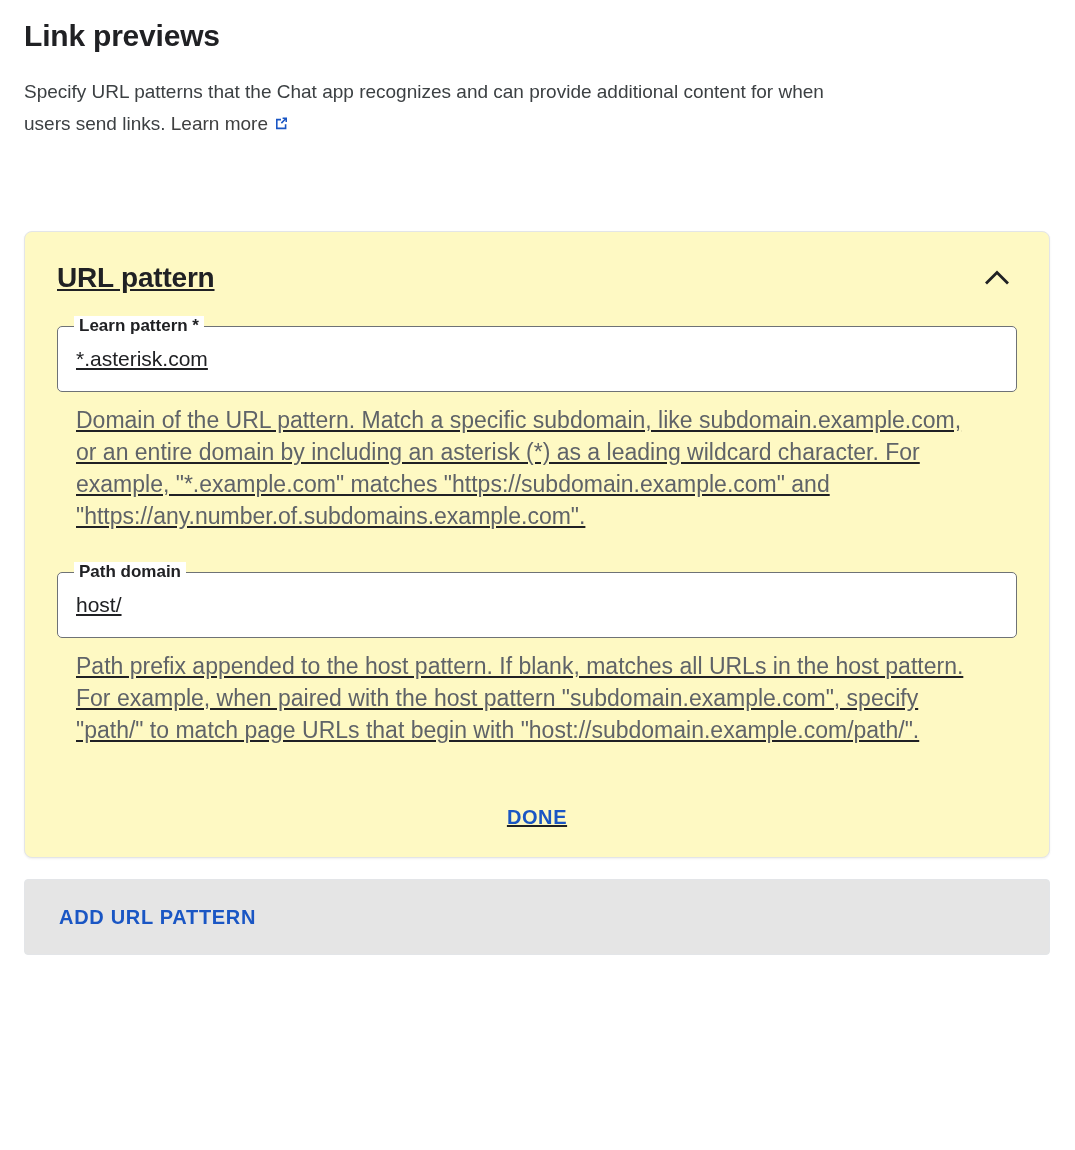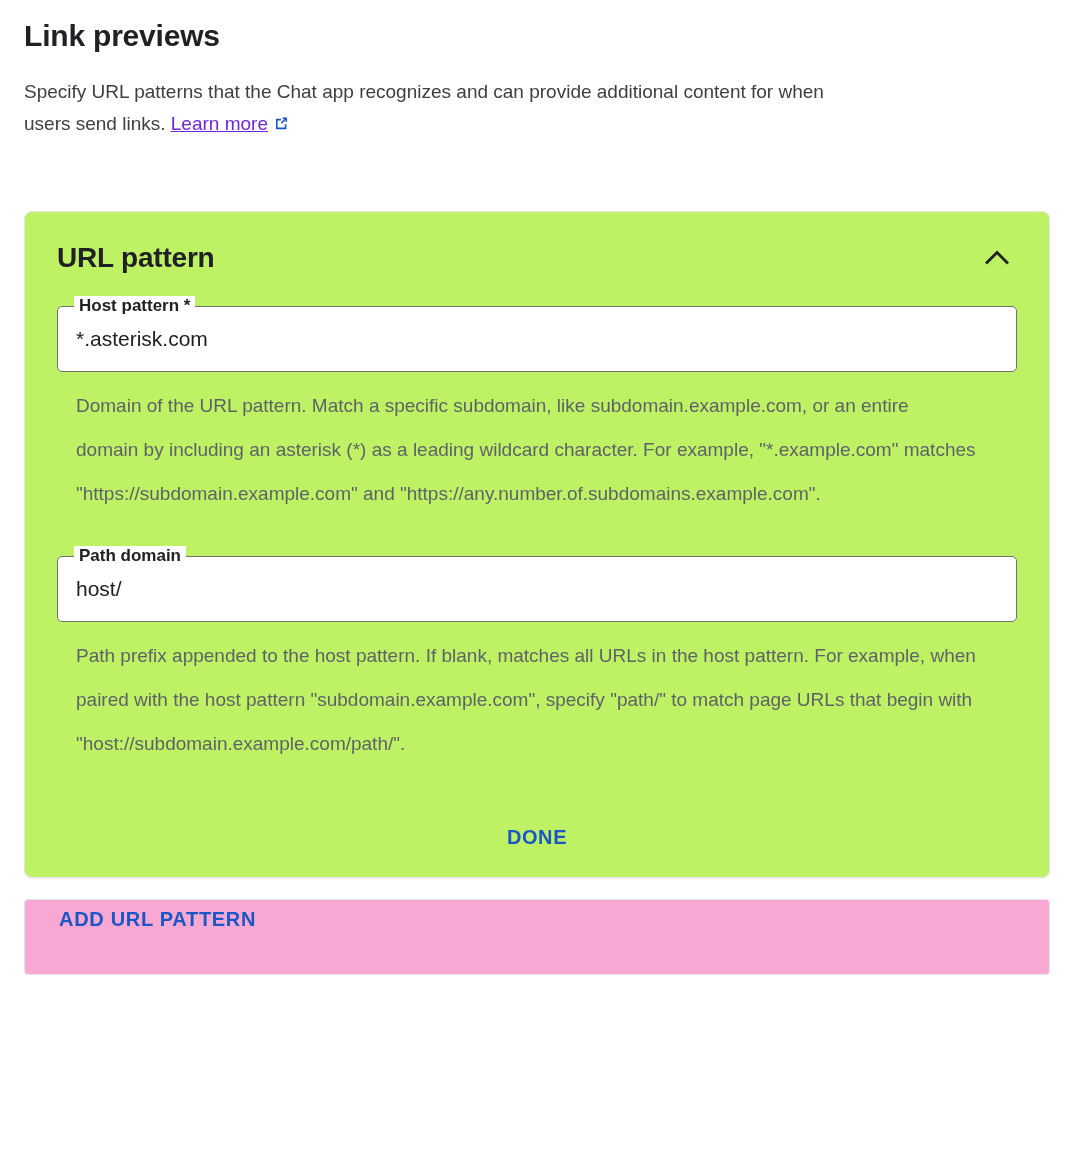--- a/index.html
+++ b/index.html
@@ -29,41 +29,41 @@
   }
   .page-desc {
     font-size: 19px;
     line-height: 32px;
     color: #3c4043;
     max-width: 1010px;
     margin: 0 0 8px 0;
     font-weight: 400;
   }
   .learn-more {
-    color: #6d28d9;
-    text-decoration: underline;
+    color: #404040;
     cursor: pointer;
     white-space: nowrap;
   }
   .ext-icon {
     display: inline-block;
     vertical-align: -2px;
     margin-left: 5px;
   }
   .ext-icon svg { display: block; }
 
   .card {
-    margin-top: 71px;
+    margin-top: 91px;
     border: 1px solid #e3e5e8;
     border-radius: 8px;
-    background: #bef264;
+    background: #fef9c3;
     box-shadow: 0 1px 2px rgba(60,64,67,0.08);
     padding: 26px 32px 20px 32px;
     width: 1026px;
     position: relative;
+    text-decoration: underline;
   }
   .card-head {
     display: flex;
     align-items: center;
     justify-content: space-between;
     margin-bottom: 28px;
   }
   .card-title {
     font-size: 28px;
     font-weight: bold;
@@ -106,22 +106,22 @@
     color: #202124;
     line-height: 20px;
   }
   .field-value {
     font-size: 21px;
     color: #202124;
     line-height: 1.2;
     font-weight: 400;
   }
   .helper {
-    font-size: 19px;
-    line-height: 44px;
+    font-size: 23px;
+    line-height: 32px;
     color: #5f6368;
     margin: 12px 0 0 19px;
     max-width: 900px;
     font-weight: 400;
   }
   .spacer-after-helper { height: 34px; }
 
   .card-actions {
     display: flex;
     justify-content: center;
@@ -139,23 +139,23 @@
     font-family: "Liberation Sans", sans-serif;
   }
 
   .add-bar {
     margin-top: 21px;
     border: 1px solid #e3e5e8;
     border-radius: 4px;
     height: 76px;
     width: 1026px;
     display: flex;
-    align-items: flex-start;
+    align-items: center;
     padding-left: 34px;
-    background: #f9a8d4;
+    background: #e5e5e5;
   }
   .add-bar .text-button { padding: 8px 0; letter-spacing: 0.7px; }
 </style>
 </head>
 <body>
 
 <div class="page">
 
   <h1 class="page-title">Link previews</h1>
 
@@ -173,21 +173,21 @@
       <div class="card-title">URL pattern</div>
       <button class="collapse-btn">
         <svg width="34" height="34" viewBox="0 0 34 34" aria-hidden="true">
           <path d="M7 21.5 17 11.5l10 10" fill="none" stroke="#202124" stroke-width="2.8" stroke-linecap="square"></path>
         </svg>
       </button>
     </div>
 
     <div class="field-block">
       <div class="outlined-field">
-        <span class="legend">Host pattern *</span>
+        <span class="legend">Learn pattern *</span>
         <span class="field-value">*.asterisk.com</span>
       </div>
       <div class="helper">Domain of the URL pattern. Match a specific subdomain, like subdomain.example.com, or an entire domain by including an asterisk (*) as a leading wildcard character. For example, "*.example.com" matches "https://subdomain.example.com" and "https://any.number.of.subdomains.example.com".</div>
     </div>
 
     <div class="spacer-after-helper"></div>
 
     <div class="field-block">
       <div class="outlined-field">
         <span class="legend">Path domain</span>

